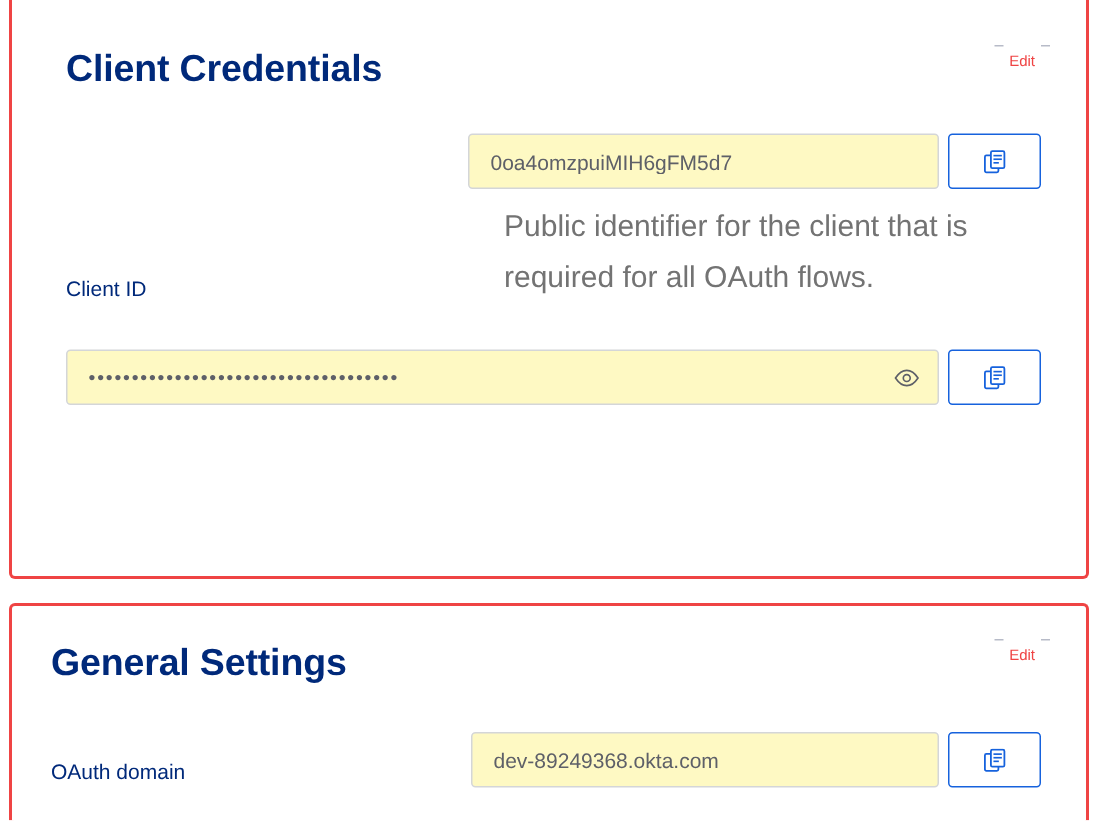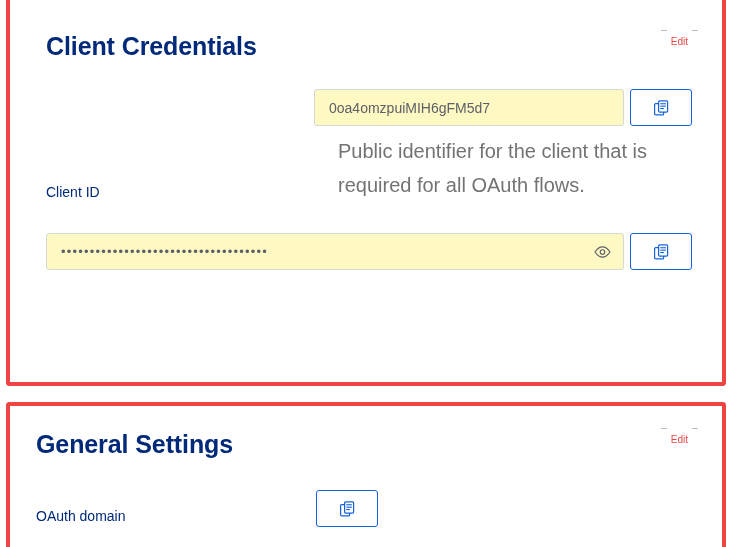--- a/index.html
+++ b/index.html
@@ -19,21 +19,21 @@
     width: 732px;
     height: 547px;
     background: #ffffff;
     box-sizing: border-box;
     padding: 0;
   }
   .card {
     position: relative;
     margin: 0 6px;
     background: #ffffff;
-    border: 4px solid #ef4444;
+    border: 2px solid #ef4444;
     border-radius: 4px;
     box-sizing: border-box;
   }
   .card.first {
     margin-top: 0;
     border-top: none;
     height: 386px;
     border-radius: 0 0 4px 4px;
   }
   .card.second {
@@ -235,20 +235,23 @@
   <section class="card second">
     <div class="card-header">
       <h2 class="card-title">General Settings</h2>
       <a class="edit-link">Edit</a>
     </div>
 
     <div class="field-row">
       <div class="field-label">OAuth domain</div>
       <div class="field-control">
         <div class="input-row">
+          <div class="text-input">
+            <span class="value">dev-89249368.okta.com</span>
+          </div>
           <div class="copy-btn">
             <svg width="15" height="16" viewBox="0 0 15 16">
               <rect x="0.6" y="3.6" width="9" height="11.3" rx="1" fill="none" stroke="#1662dd" stroke-width="1.2"></rect>
               <rect x="4.6" y="0.8" width="9" height="11.3" rx="1" fill="#ffffff" stroke="#1662dd" stroke-width="1.2"></rect>
               <rect x="6.3" y="3.2" width="5.6" height="1.1" fill="#1662dd"></rect>
               <rect x="6.3" y="5.6" width="5.6" height="1.1" fill="#1662dd"></rect>
               <rect x="6.3" y="8.0" width="3.6" height="1.1" fill="#1662dd"></rect>
             </svg>
           </div>
         </div>

